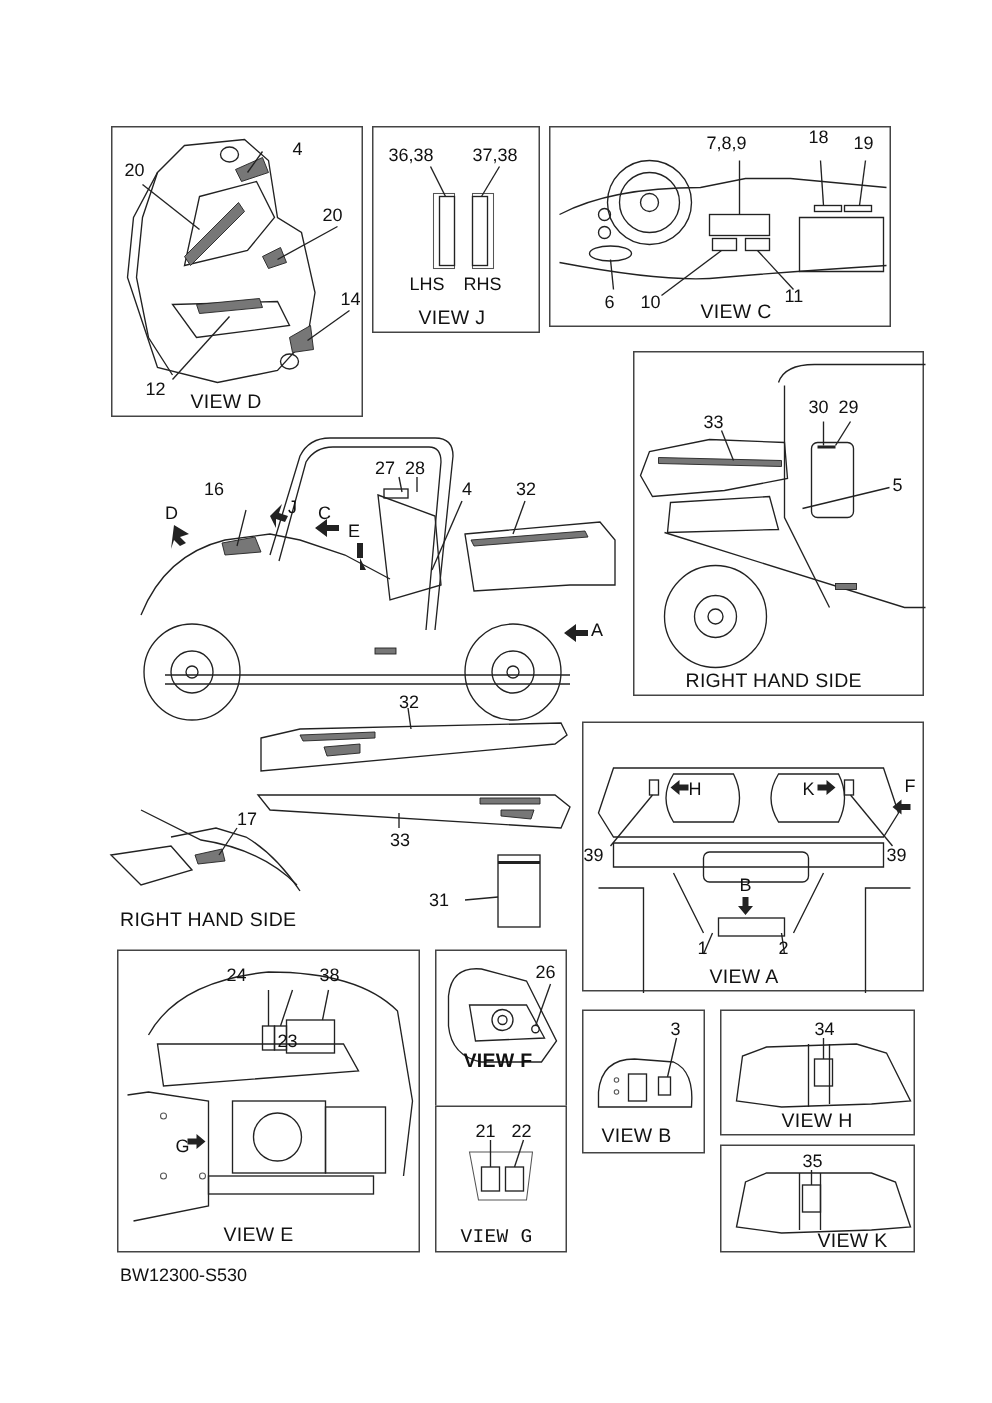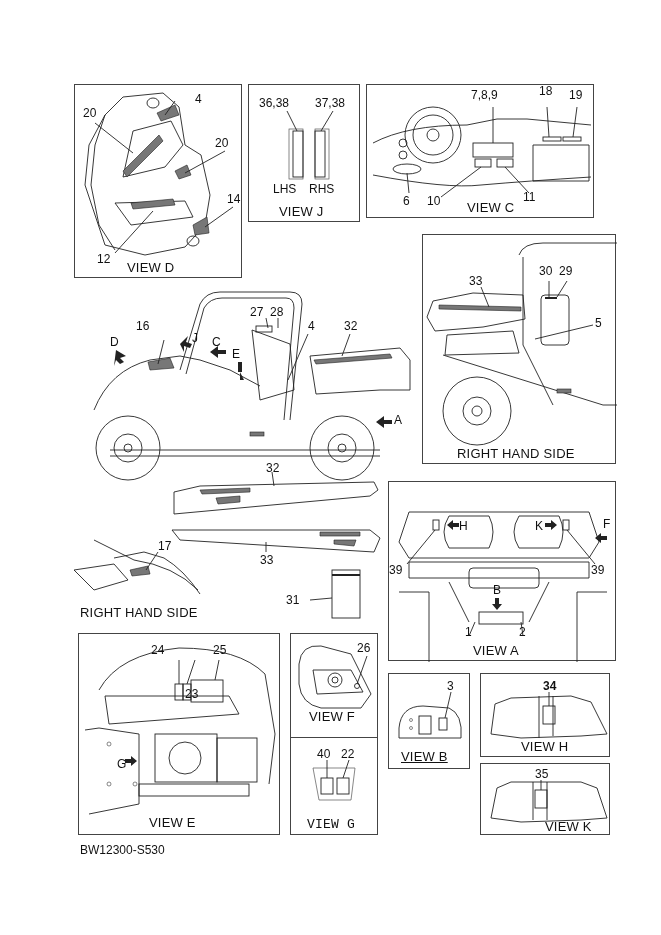--- a/index.html
+++ b/index.html
@@ -240,73 +240,73 @@
     <circle class="thin" cx="30" cy="110" r="2"></circle>
     <circle class="thin" cx="30" cy="150" r="2"></circle>
     <circle class="thin" cx="56" cy="150" r="2"></circle>
     <line class="ln" x1="100" y1="26" x2="100" y2="50"></line>
     <line class="ln" x1="116" y1="26" x2="108" y2="50"></line>
     <line class="ln" x1="140" y1="26" x2="136" y2="46"></line>
     <path class="dark" d="M58,127 l-6,5 l0,-3 l-6,0 l0,-4 l6,0 l0,-3 Z"></path>
   </svg>
   <span class="lbl" style="left:72px;top:10px;">24</span>
   <span class="lbl" style="left:106px;top:10px;margin-top:44px;">23</span>
-  <span class="lbl" style="left:134px;top:10px;">25</span>
+  <span class="lbl" style="left:134px;top:10px;">38</span>
   <span class="lbl" style="left:38px;top:124px;">G</span>
   <span class="vlbl" style="left:70px;top:182px;">VIEW E</span>
 </div>
 
 <div class="panel" style="left:290px;top:633px;width:88px;height:116px;">
   <svg width="88" height="96">
     <path class="ln" d="M8,30 Q10,10 30,12 L60,20 L80,60 L70,74 L30,74 Q10,70 8,50 Z"></path>
     <path class="ln" d="M22,36 L60,36 L72,58 L26,60 Z"></path>
     <circle class="ln" cx="44" cy="46" r="7"></circle>
     <circle class="ln" cx="44" cy="46" r="3"></circle>
     <circle class="ln" cx="66" cy="52" r="2.5"></circle>
     <line class="ln" x1="76" y1="22" x2="66" y2="50"></line>
   </svg>
   <span class="lbl" style="left:66px;top:8px;">26</span>
-  <span class="vlbl" style="left:18px;top:76px;">VIEW F</span>
+  <span class="vlbl" style="left:18px;top:66px;font-weight:bold;">VIEW F</span>
 </div>
 
 <div class="panel" style="left:290px;top:737px;width:88px;height:98px;">
   <svg width="88" height="98">
     <path class="thin" d="M22,30 L64,30 L60,62 L28,62 Z"></path>
     <rect class="ln" x="30" y="40" width="12" height="16"></rect>
     <rect class="ln" x="46" y="40" width="12" height="16"></rect>
     <line class="ln" x1="36" y1="22" x2="36" y2="40"></line>
     <line class="ln" x1="58" y1="22" x2="52" y2="40"></line>
   </svg>
-  <span class="lbl" style="left:26px;top:10px;">40</span>
+  <span class="lbl" style="left:26px;top:10px;">21</span>
   <span class="lbl" style="left:50px;top:10px;">22</span>
   <span class="vlbl" style="left:16px;top:80px;font-family:Liberation Mono, monospace;">VIEW G</span>
 </div>
 
 <div class="panel" style="left:388px;top:673px;width:82px;height:96px;">
   <svg width="82" height="96">
     <path class="ln" d="M10,54 Q12,32 34,32 L60,34 Q74,40 72,64 L10,64 Z"></path>
     <rect class="ln" x="30" y="42" width="12" height="18"></rect>
     <rect class="ln" x="50" y="44" width="8" height="12"></rect>
     <circle class="thin" cx="22" cy="46" r="1.5"></circle>
     <circle class="thin" cx="22" cy="54" r="1.5"></circle>
     <line class="ln" x1="62" y1="18" x2="56" y2="44"></line>
   </svg>
   <span class="lbl" style="left:58px;top:6px;">3</span>
-  <span class="vlbl" style="left:12px;top:76px;text-decoration:underline;">VIEW B</span>
+  <span class="vlbl" style="left:12px;top:76px;">VIEW B</span>
 </div>
 
 <div class="panel" style="left:480px;top:673px;width:130px;height:84px;">
   <svg width="130" height="84">
     <path class="ln" d="M10,60 L14,30 L30,24 L90,22 L110,28 L126,60 L100,62 L40,64 Z"></path>
     <line class="ln" x1="58" y1="22" x2="58" y2="64"></line>
     <line class="ln" x1="72" y1="22" x2="72" y2="62"></line>
     <rect class="ln" x="62" y="32" width="12" height="18"></rect>
     <line class="ln" x1="68" y1="18" x2="68" y2="32"></line>
   </svg>
-  <span class="lbl" style="left:62px;top:6px;font-weight:bold;">34</span>
+  <span class="lbl" style="left:62px;top:6px;">34</span>
   <span class="vlbl" style="left:40px;top:66px;">VIEW H</span>
 </div>
 
 <div class="panel" style="left:480px;top:763px;width:130px;height:72px;">
   <svg width="130" height="72">
     <path class="ln" d="M10,54 L16,24 L30,18 L100,18 L116,24 L126,54 L100,56 L40,58 Z"></path>
     <line class="ln" x1="52" y1="18" x2="52" y2="56"></line>
     <line class="ln" x1="66" y1="18" x2="66" y2="56"></line>
     <rect class="ln" x="54" y="26" width="12" height="18"></rect>
     <line class="ln" x1="60" y1="16" x2="60" y2="26"></line>

